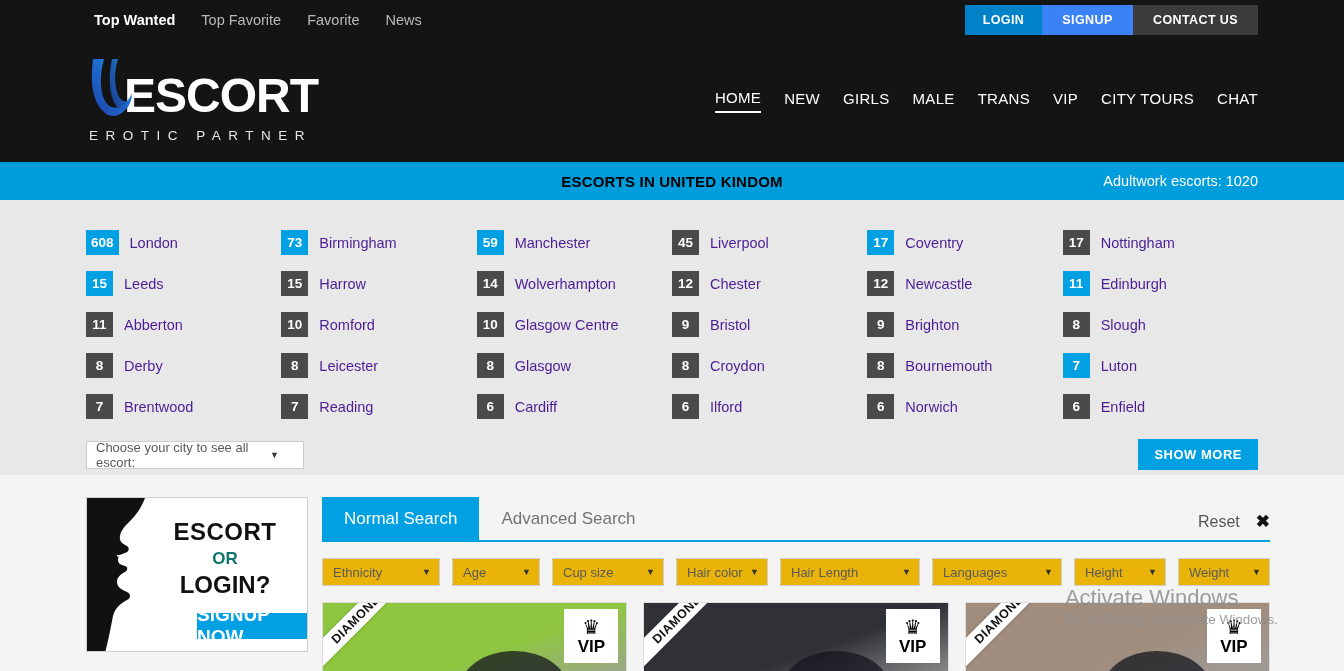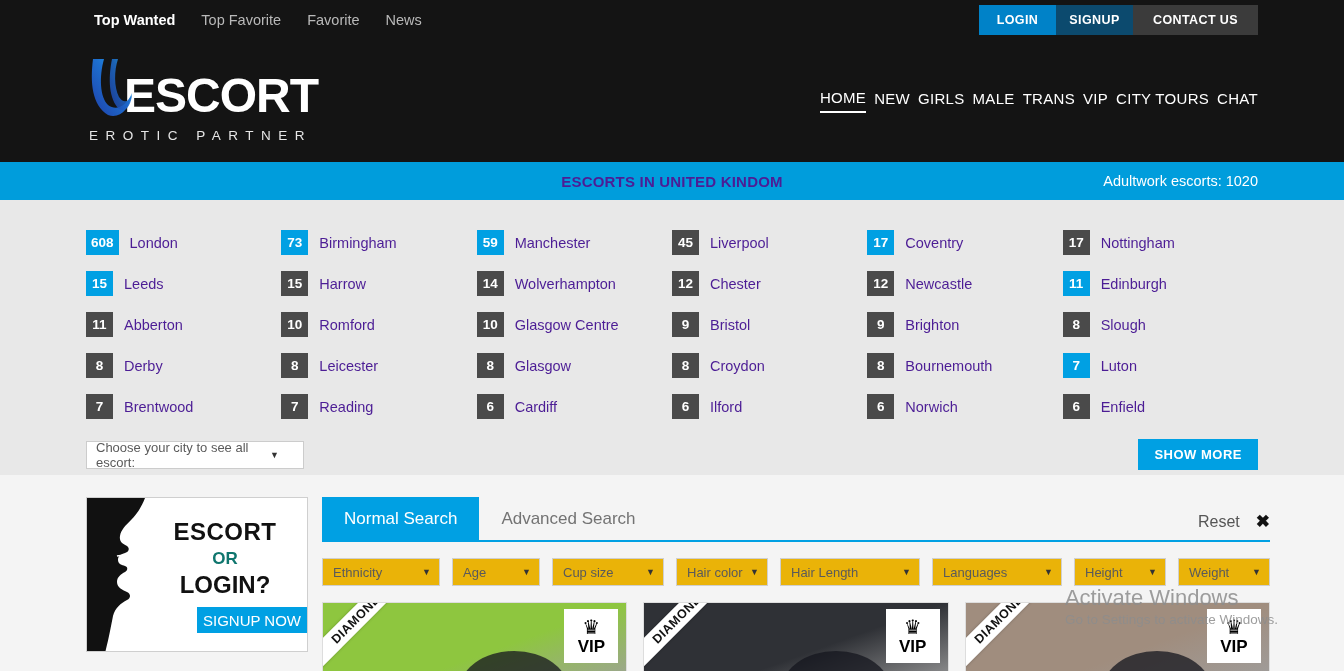--- a/index.html
+++ b/index.html
@@ -21,21 +21,21 @@
     color:#b9b9b9; font-size:14.5px; text-decoration:none; line-height:1;
   }
   .topnav a.active { color:#ffffff; font-weight:bold; }
   .topbtns { position:absolute; right:86px; top:5px; display:flex; }
   .topbtn {
     height:30px; display:flex; align-items:center; justify-content:center;
     color:#fff; font-size:12.5px; font-weight:bold; letter-spacing:.4px;
     cursor:pointer; user-select:none;
   }
   .btn-login  { background:#0082c8; width:77px; }
-  .btn-signup { background:#0c4a6e; width:77px; }
+  .btn-signup { background:#3b82f6; width:91px; }
   .btn-contact{ background:#3b3b3b; width:125px; }
 
   
   .header {
     height:122px; background:#141414; position:relative;
     display:flex; align-items:center;
   }
   .logo-wrap { margin-left:86px; position:relative; }
   .logo-row { display:flex; align-items:flex-end; height:60px; }
   .swoosh { position:relative; width:48px; height:62px; margin-right:-10px; }
@@ -43,36 +43,36 @@
   .logo-text {
     font-size:48px; font-weight:bold; color:#fff; letter-spacing:-1px;
     line-height:.95; font-family:"Liberation Sans", sans-serif;
   }
   .logo-sub {
     color:#e6e6e6; font-size:13.5px; letter-spacing:7.5px;
     margin-top:9px; margin-left:3px;
   }
   .mainnav {
     position:absolute; right:86px; top:50%; transform:translateY(-50%);
-    display:flex; align-items:center; gap:8px;margin-left:39px;
+    display:flex; align-items:center; gap:23px;margin-left:39px;
   }
   .mainnav a {
     color:#fff; font-size:15px; text-decoration:none;
     letter-spacing:.3px; padding-bottom:5px;
   }
   .mainnav a.active { border-bottom:2px solid #fff; }
 
   
   .bluebar {
     height:38px; background:#009ddc; position:relative;
     display:flex; align-items:center;
   }
   .bluebar .title {
     position:absolute; left:0; right:0; text-align:center;
-    color:#4c1d95; font-size:15px; font-weight:bold; letter-spacing:.2px;
+    color:#000000; font-size:15px; font-weight:bold; letter-spacing:.2px;
   }
   .bluebar .count {
     position:absolute; right:86px; color:#fff; font-size:14.5px;
   }
   .notch {
     position:absolute; left:672px; transform:translateX(-50%);
     bottom:-9px; width:0; height:0;
     border-left:11px solid transparent;
     border-right:11px solid transparent;
     border-top:10px solid #009ddc;
@@ -122,22 +122,22 @@
     position:relative; overflow:hidden; flex:0 0 222px; height:155px;
   }
   .ad-face { position:absolute; left:0; top:0; bottom:0; width:72px; overflow:hidden; }
   .ad-body {
     position:absolute; left:62px; right:6px; top:20px; text-align:center;
   }
   .ad-l1 { font-size:24px; font-weight:bold; color:#111; letter-spacing:.5px; }
   .ad-l2 { font-size:17px; font-weight:bold; color:#0f766e; margin-top:3px; }
   .ad-l3 { font-size:24px; font-weight:bold; color:#111; margin-top:2px; }
   .ad-btn {
-    position:absolute; left:110px; bottom:18px; width:110px; height:26px;
-    background:#00a0e3; color:#fff; font-size:15px; font-weight:normal;
+    position:absolute; left:110px; bottom:12px; width:110px; height:26px;
+    background:#00a0e3; color:#fff; font-size:19px; font-weight:bold;
     display:flex; align-items:center; justify-content:center; cursor:pointer;
     overflow:hidden;
   }
 
   .panel { flex:1; }
   .tabs {
     display:flex; align-items:flex-end; border-bottom:2px solid #00a0e3;
     position:relative; height:45px;
   }
   .tab {

